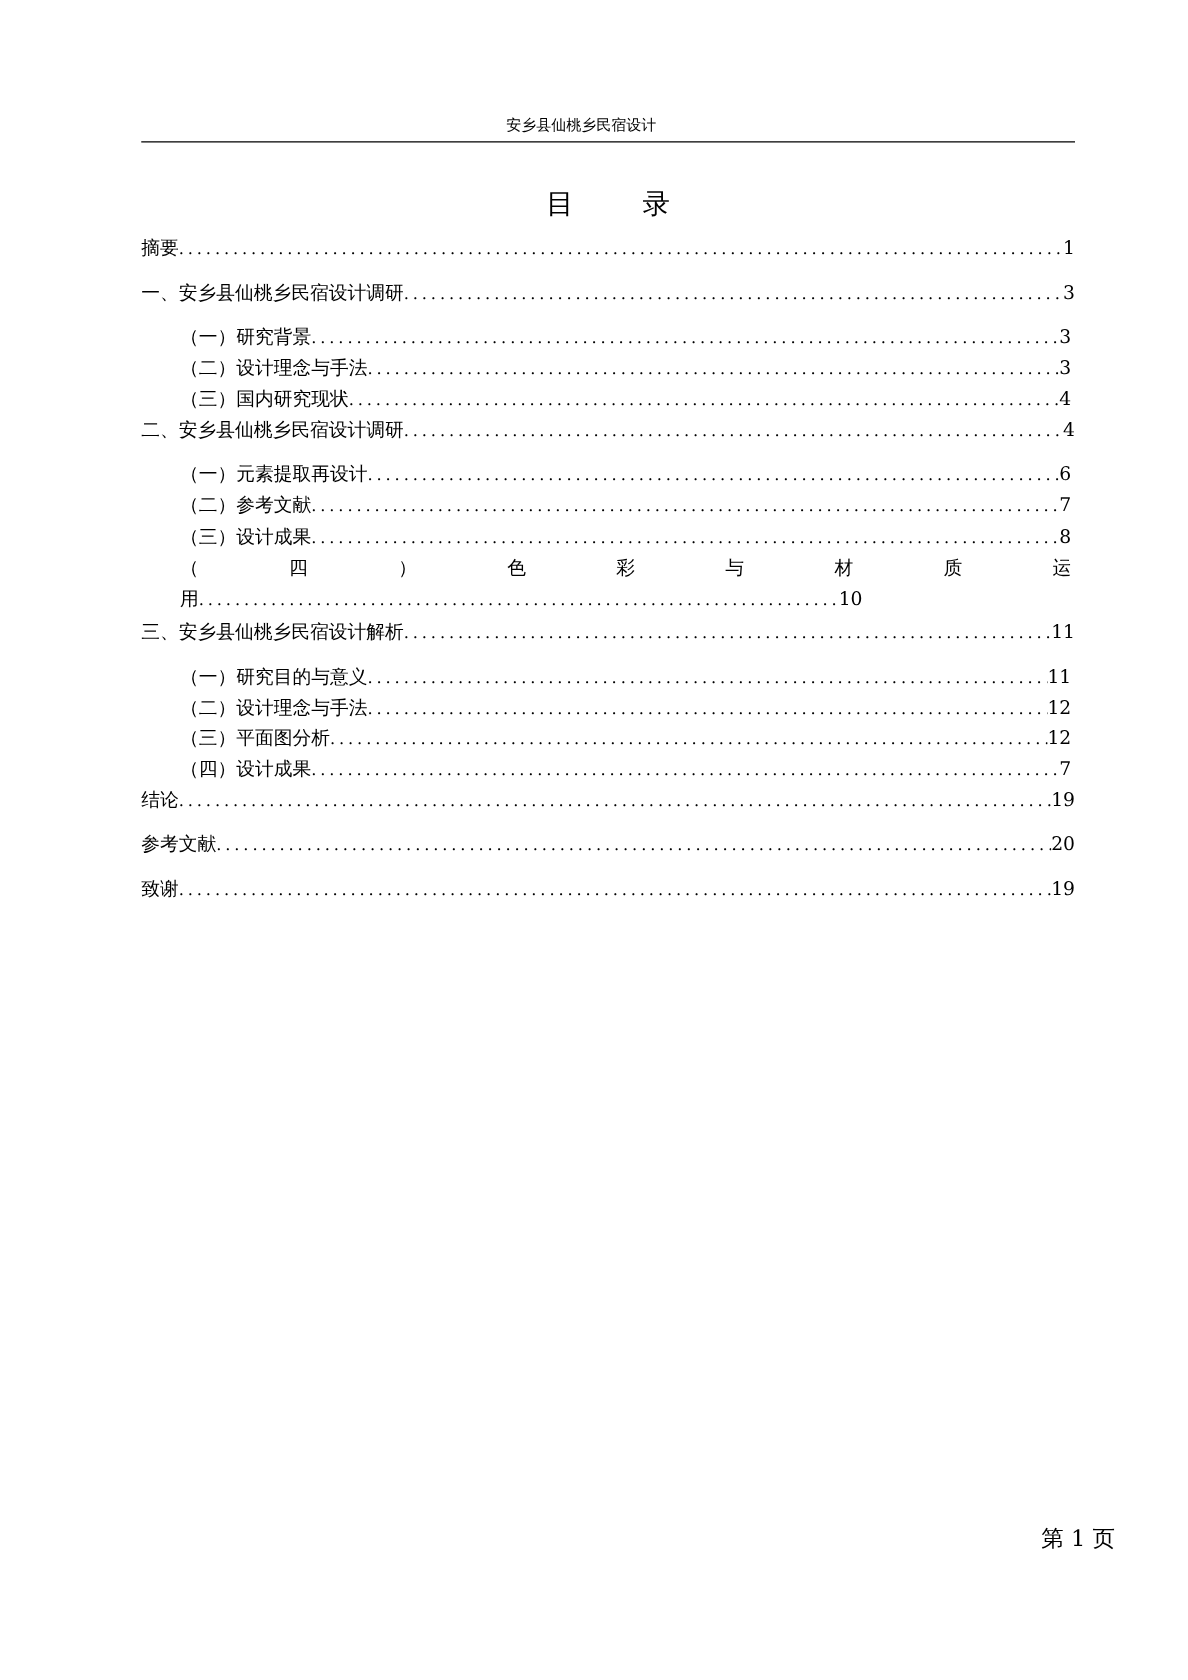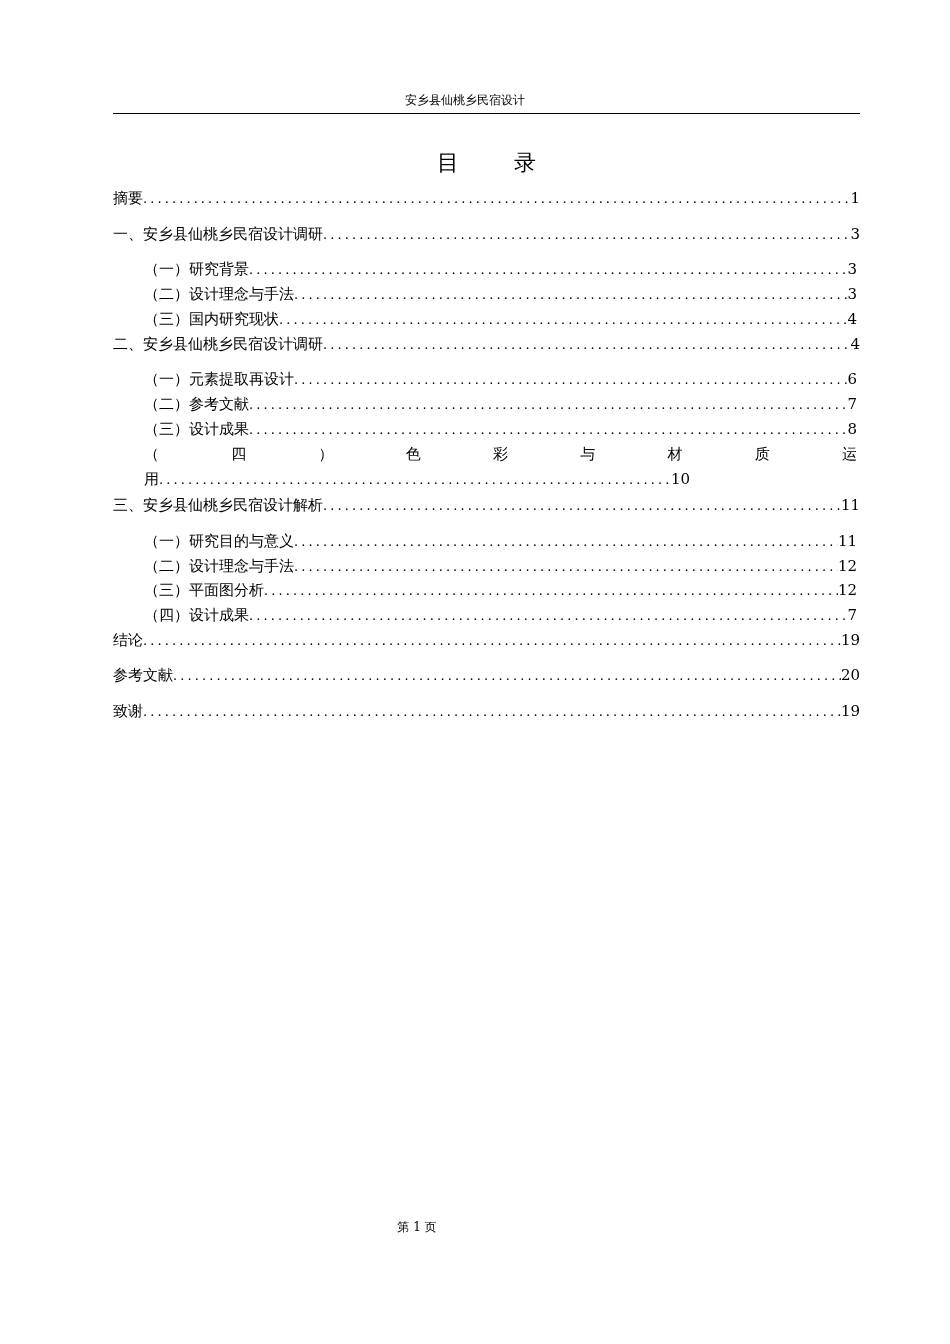--- a/index.html
+++ b/index.html
@@ -16,21 +16,21 @@
   .toc-title .c2 { position:absolute; left:514px; }
   .toc-row { position:absolute; left:113px; width:747px; height:22px; font-size:15px;
          display:flex; align-items:baseline; white-space:nowrap; }
   .toc-row.sub { left:144px; width:713px; }
   .toc-row .label { flex:0 0 auto; }
   .toc-row .dots { flex:1 1 auto; overflow:hidden; letter-spacing:3.1px; font-size:13px; }
   .toc-row .page { flex:0 0 auto; }
   .toc-row.spread { justify-content:space-between; }
   .toc-row.spread span { flex:0 0 auto; }
   .toc-row.wrap2 { width:560px; }
-  .footer { position:absolute; left:0; width:950px; top:1219px; text-align:center; font-size:12px; }
+  .footer { position:absolute; left:0; width:950px; top:1219px; text-align:right; font-size:18px; }
   .footer span { position:relative; left:-58px; }
 </style>
 </head>
 <body>
 
 <div class="header-text">
   <span>安乡县仙桃乡民宿设计</span>
 </div>
 <div class="header-rule"></div>
 

